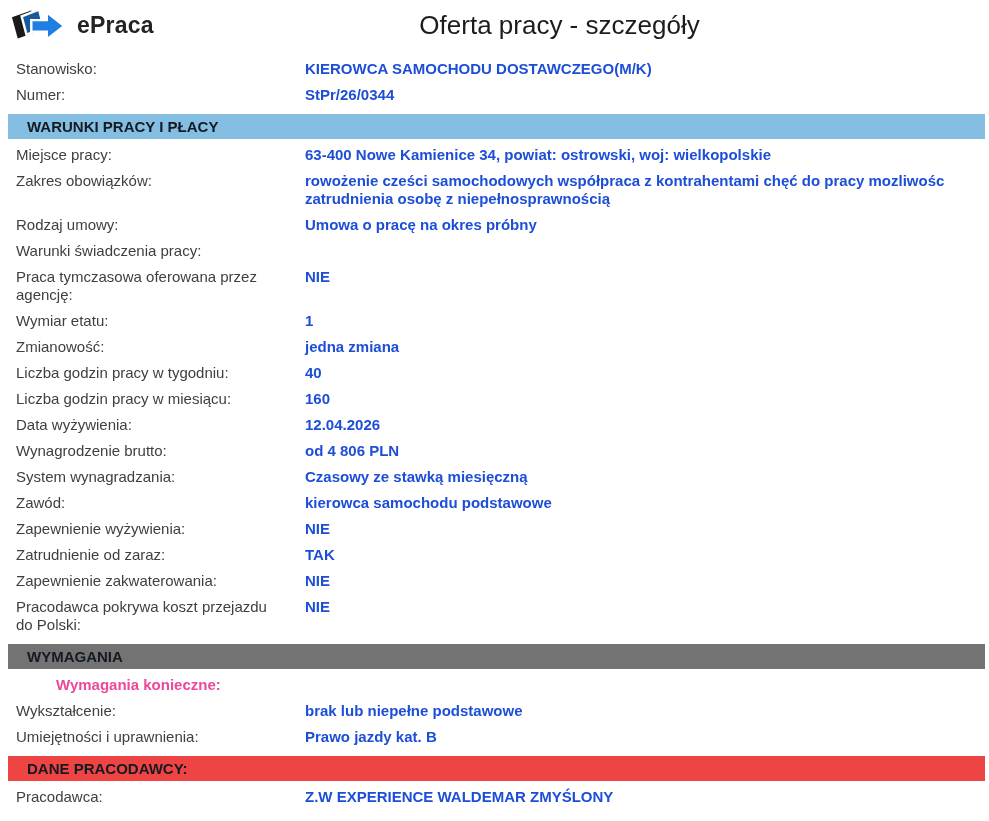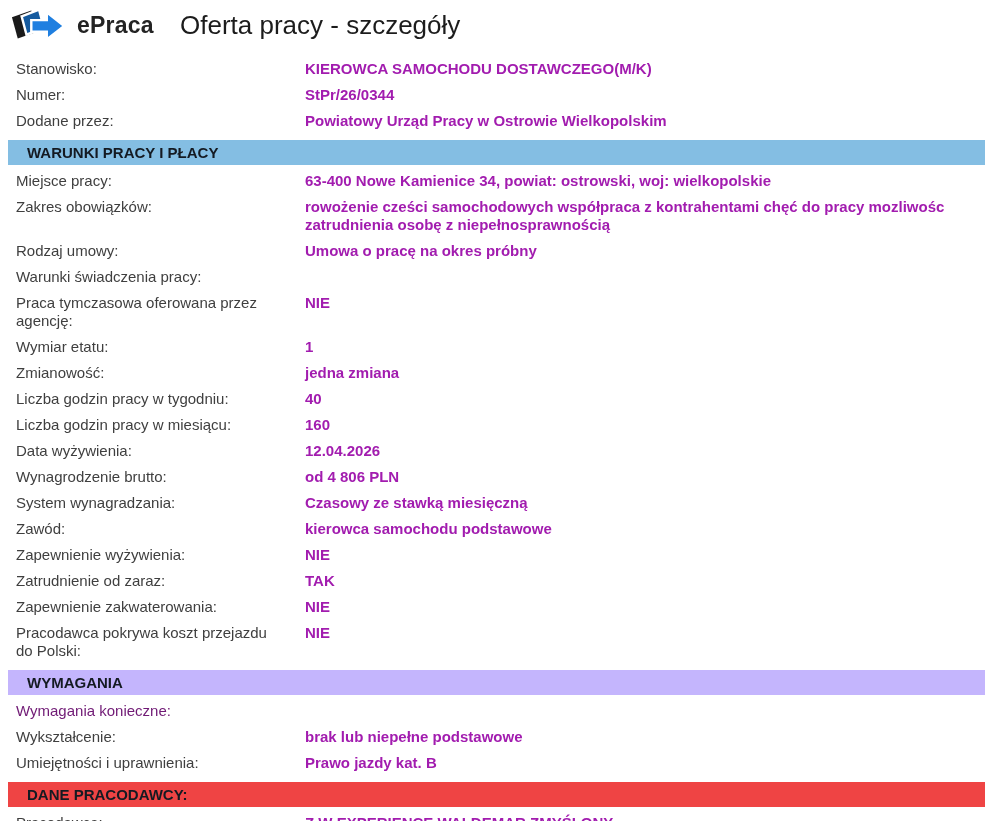--- a/index.html
+++ b/index.html
@@ -2,28 +2,28 @@
 <html><head>
 <meta charset="utf-8">
 <style>
   * { margin:0; padding:0; box-sizing:border-box; }
   html,body { width:989px; height:821px; background:#ffffff; overflow:hidden;
     font-family:"Liberation Sans", sans-serif; color:#1a1a1a; }
 
   .top-header { display:flex; align-items:center; height:50px; padding:0 10px; }
   .logo { display:flex; align-items:center; gap:7px; width:170px; flex:none; cursor:pointer;text-align:right; }
   .logo-text { font-size:23px; font-weight:700; color:#232323; letter-spacing:0.2px; }
-  .page-title { flex:1; font-size:26px; font-weight:400; color:#1c1c1c; padding-right:40px; }
+  .page-title { flex:1; text-align:center; font-size:26px; font-weight:400; color:#1c1c1c; padding-right:40px; }
 
   .content { margin:6px 4px 0 8px; }
 
   .detail-row { display:flex; padding:4px 0 4px 8px; font-size:15px; line-height:18px; }
   .row-label { width:289px; flex:none; padding-right:30px; color:#3f3f3f; font-weight:400; }
-  .row-label.bold { color:#701a75; font-weight:400; }
-  .row-value { flex:1; font-weight:700; color:#a21caf; }
+  .row-label.bold { color:#ec4899; font-weight:700;margin-left:40px; }
+  .row-value { flex:1; font-weight:700; color:#1d4ed8; }
 
   .section-bar { height:25px; line-height:25px; padding-left:19px; margin:6px 0 3px 0;
     font-size:15px; font-weight:700; color:#141a22; }
 </style>
 </head>
 <body>
 
 <div class="top-header">
   <div class="logo">
     <span style="display:inline-flex;">
@@ -39,24 +39,20 @@
 </div>
 
 <div class="content" id="offer-details">
     <div class="detail-row">
       <div class="row-label">Stanowisko:</div>
       <div class="row-value">KIEROWCA SAMOCHODU DOSTAWCZEGO(M/K)</div>
     </div>
     <div class="detail-row">
       <div class="row-label">Numer:</div>
       <div class="row-value">StPr/26/0344</div>
-    </div>
-    <div class="detail-row">
-      <div class="row-label">Dodane przez:</div>
-      <div class="row-value">Powiatowy Urząd Pracy w Ostrowie Wielkopolskim</div>
     </div>
     <div class="section-bar" style="background: rgb(132, 190, 227);">WARUNKI PRACY I PŁACY</div>
     <div class="detail-row">
       <div class="row-label">Miejsce pracy:</div>
       <div class="row-value">63-400 Nowe Kamienice 34, powiat: ostrowski, woj: wielkopolskie</div>
     </div>
     <div class="detail-row">
       <div class="row-label">Zakres obowiązków:</div>
       <div class="row-value">rowożenie cześci samochodowych współpraca z kontrahentami chęć do pracy mozliwośc zatrudnienia osobę z niepełnosprawnością</div>
     </div>
@@ -113,21 +109,21 @@
       <div class="row-value">TAK</div>
     </div>
     <div class="detail-row">
       <div class="row-label">Zapewnienie zakwaterowania:</div>
       <div class="row-value">NIE</div>
     </div>
     <div class="detail-row">
       <div class="row-label">Pracodawca pokrywa koszt przejazdu do Polski:</div>
       <div class="row-value">NIE</div>
     </div>
-    <div class="section-bar" style="background: #c4b5fd;">WYMAGANIA</div>
+    <div class="section-bar" style="background: #737373;">WYMAGANIA</div>
     <div class="detail-row">
       <div class="row-label bold">Wymagania konieczne:</div>
       <div class="row-value"></div>
     </div>
     <div class="detail-row">
       <div class="row-label">Wykształcenie:</div>
       <div class="row-value">brak lub niepełne podstawowe</div>
     </div>
     <div class="detail-row">
       <div class="row-label">Umiejętności i uprawnienia:</div>

